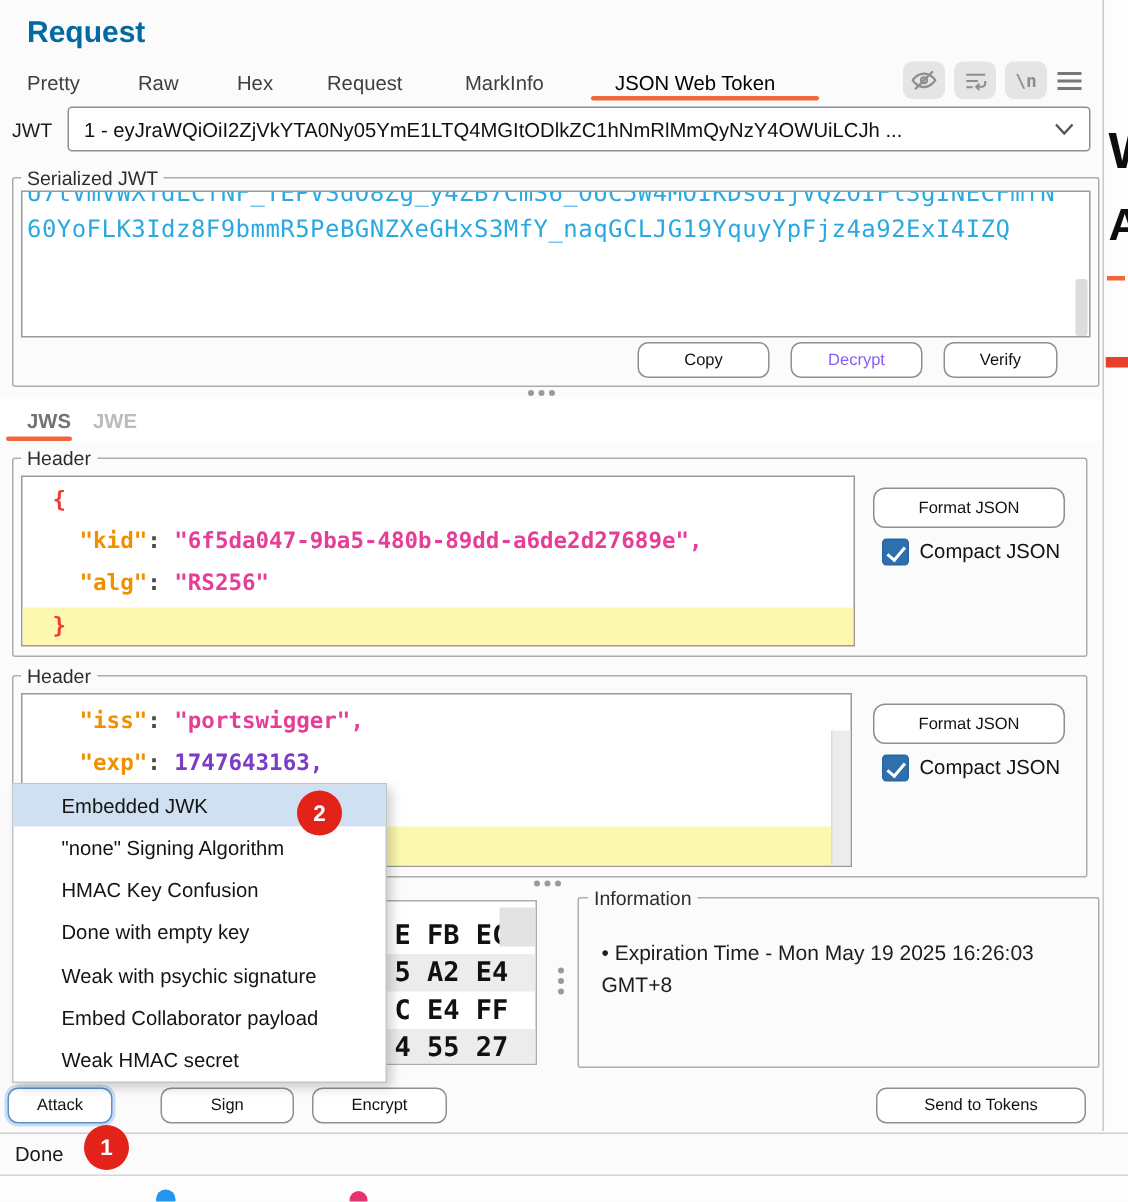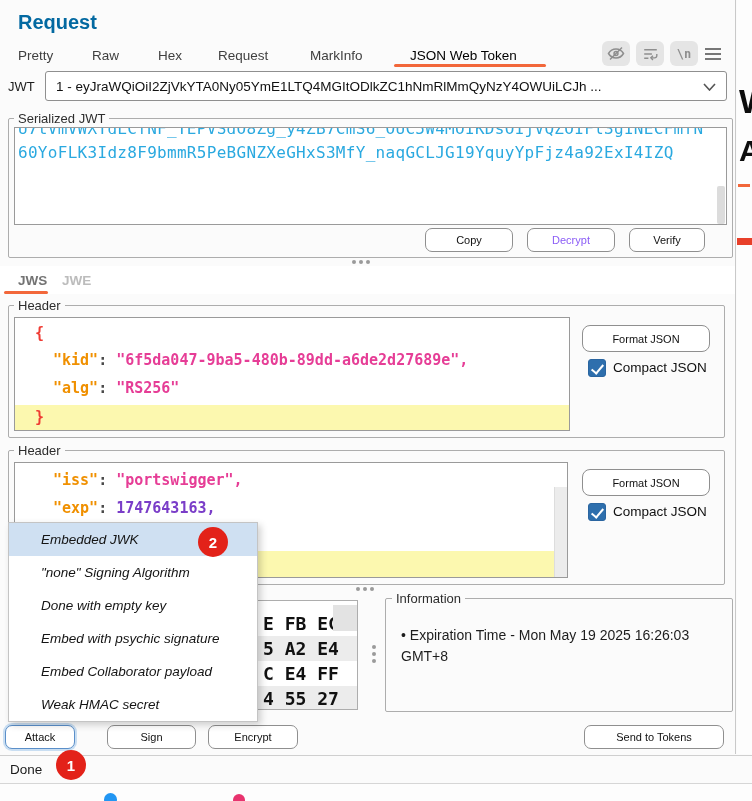--- a/index.html
+++ b/index.html
@@ -63,21 +63,21 @@
 
   .checkbox { position:absolute; width:18px; height:18px; background:#2e6fad; border-radius:3px;
               border:1px solid #2a65a0; }
   .checkbox::after { content:""; position:absolute; left:5px; top:1.5px; width:5px; height:10px;
                      border:solid #fff; border-width:0 2.5px 2.5px 0; transform:rotate(40deg); }
   .chk-label { position:absolute; font-size:13.5px; color:#111; }
 
   
   .menu { left:8px; top:522px; width:250px; height:200px; background:#fff; border:1px solid #c4c4c4;
           box-shadow:3px 3px 7px rgba(0,0,0,.18); z-index:50; display:flex; flex-direction:column; }
-  .menu-item { flex:1; display:flex; align-items:center; padding-left:32px; font-size:13.5px; color:#141414;font-style:italic; }
+  .menu-item { flex:1; display:flex; align-items:center; padding-left:32px; font-size:13.5px; color:#141414; }
   .menu-item.selected { background:#cfe0f2; }
 
   .badge { position:absolute; width:30px; height:30px; border-radius:50%; background:#e32219; z-index:60;
            color:#fff; font-size:15px; font-weight:bold; display:flex; align-items:center; justify-content:center; }
 
   
   .hexbox { left:14px; top:600px; width:344px; height:110px; border:1px solid #adadad; background:#fff; overflow:hidden; }
   .hex-row { position:absolute; left:0; right:0; height:25px; font-size:18px; font-weight:bold;
              font-family:"DejaVu Sans Mono", monospace; color:#111; padding-left:248px; line-height:25px; }
   .hex-row.stripe { background:#ececec; }
@@ -215,22 +215,23 @@
 <div class="abs dots-v" style="left:372px; top:645px"></div>
 
 <div class="abs groupbox" style="left:385px; top:598px; width:348px; height:114px">
   <div class="info-text">• Expiration Time - Mon May 19 2025 16:26:03 GMT+8</div>
 </div>
 <div class="legend" style="left:392px; top:591px">Information</div>
 
 <div class="abs menu">
   <div class="menu-item selected">Embedded JWK</div>
   <div class="menu-item">"none" Signing Algorithm</div>
+  <div class="menu-item">HMAC Key Confusion</div>
   <div class="menu-item">Done with empty key</div>
-  <div class="menu-item">Embed with psychic signature</div>
+  <div class="menu-item">Weak with psychic signature</div>
   <div class="menu-item">Embed Collaborator payload</div>
   <div class="menu-item">Weak HMAC secret</div>
 </div>
 <div class="badge" style="left:198px; top:527px">2</div>
 
 <div class="btn focused" style="left:5px; top:725px; width:70px">Attack</div>
 <div class="btn" style="left:107px; top:725px; width:89px">Sign</div>
 <div class="btn" style="left:208px; top:725px; width:90px">Encrypt</div>
 <div class="btn" style="left:584px; top:725px; width:140px">Send to Tokens</div>
 

